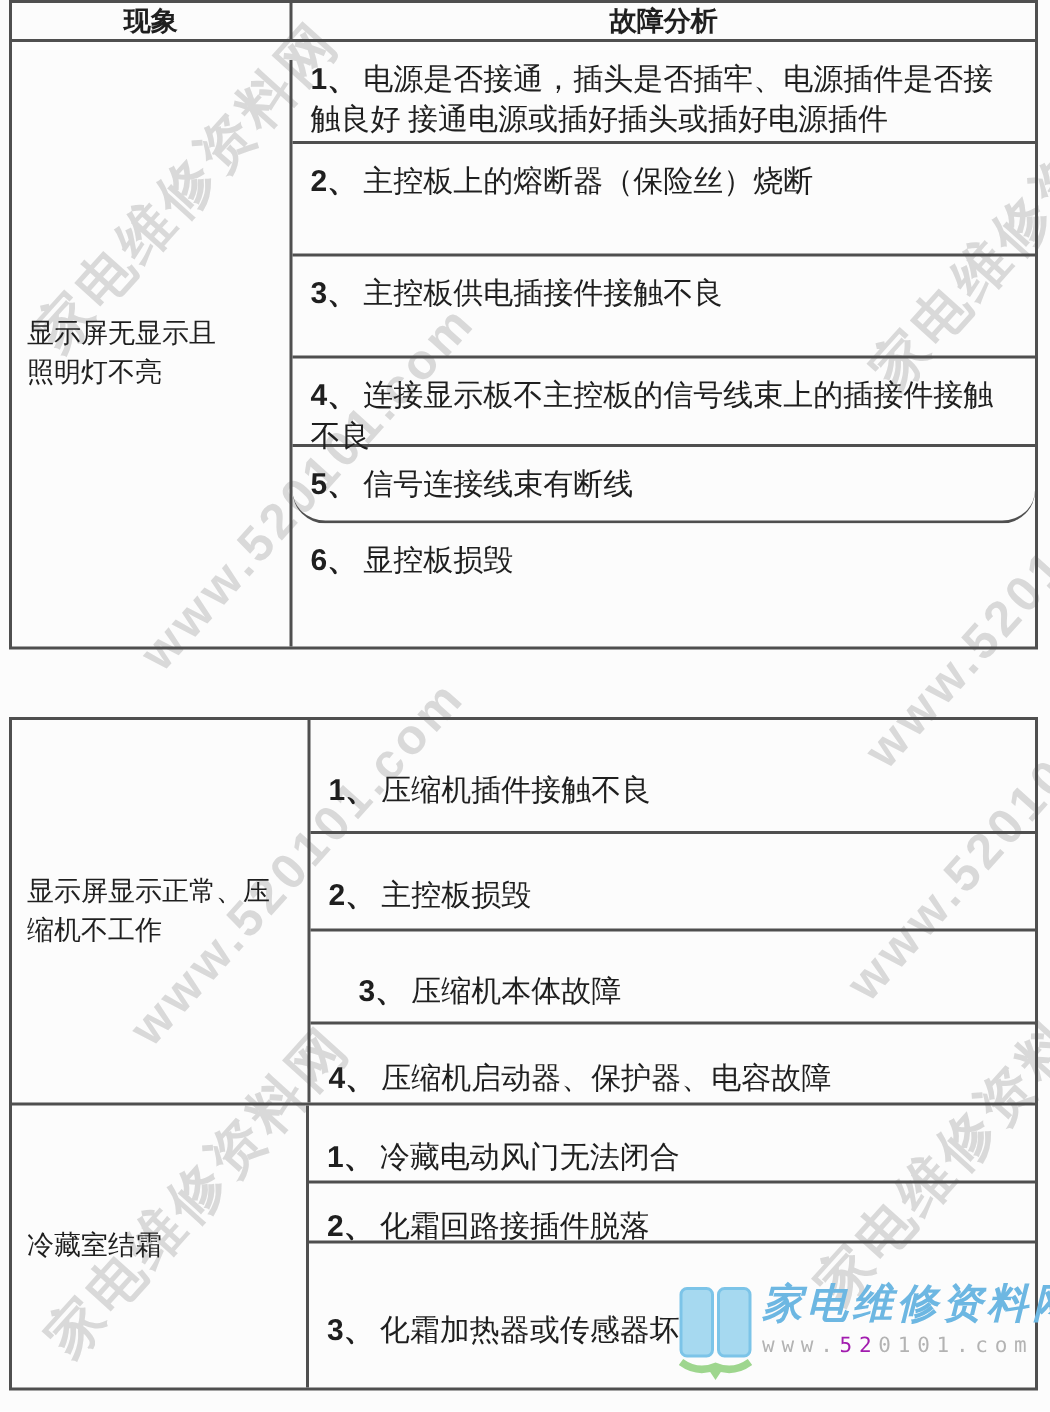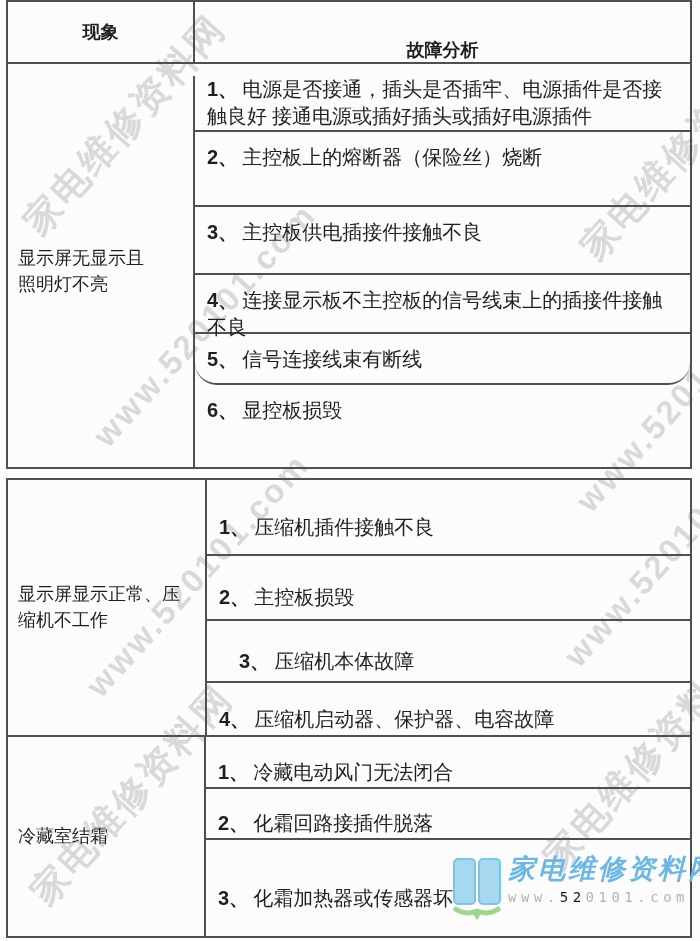--- a/index.html
+++ b/index.html
@@ -89,21 +89,21 @@
       <div class="wm wm-url" style="left: 688px; top: 390px; color: rgb(217, 217, 217);">www.520101.com</div>
       <div class="wm wm-url" style="left: 198px; top: 575px; color: rgb(217, 217, 217);">www.520101.com</div>
       <div class="wm wm-name" style="left: 132px; top: 795px; color: rgb(217, 217, 217);">家电维修资料网</div>
       <div class="wm wm-url" style="left: 676px; top: 545px; color: rgb(217, 217, 217);">www.520101.com</div>
       <div class="wm wm-name" style="left: 645px; top: 760px; color: rgb(217, 217, 217);">家电维修资料网</div>
     </div>
 
   <div class="ftable" id="table1" style="left:6px;top:0;width:686px;">
     <div class="hdr-row">
       <div class="hdr-cell c1" style="width:187px;">现象</div>
-      <div class="hdr-cell" style="flex:1;margin-top:36px;">故障分析</div>
+      <div class="hdr-cell" style="flex:1;">故障分析</div>
     </div>
     <div class="tbody">
         <div class="grp-row">
           <div class="ph-cell" style="width: 187px;">
             <span class="ph-text">显示屏无显示且照明灯不亮</span>
           </div>
           <div class="items-col">
             <div class="item-cell t1-item" style="height: 68px;"><span class="cellinner"><span class="num">1、</span><span>电源是否接通，插头是否插牢、电源插件是否接触良好 接通电源或插好插头或插好电源插件</span></span></div>
             <div class="item-cell t1-item" style="height: 75px;"><span class="cellinner"><span class="num">2、</span><span>主控板上的熔断器（保险丝）烧断</span></span></div>
             <div class="item-cell t1-item" style="height: 68px;"><span class="cellinner"><span class="num">3、</span><span>主控板供电插接件接触不良</span></span></div>
@@ -137,37 +137,37 @@
           </div>
         </div>
         <div class="grp-row">
           <div class="ph-cell" style="width: 198px;">
             <span class="ph-text">冷藏室结霜</span>
           </div>
           <div class="items-col">
             <div class="item-cell t2-item" style="height: 52px;">
               <span class="cellinner"><span class="num">1、</span><span>冷藏电动风门无法闭合</span></span>
             </div>
-            <div class="item-cell t2-item" style="height: 51px;">
+            <div class="item-cell t2-item" style="height: 40px;">
               <span class="cellinner"><span class="num">2、</span><span>化霜回路接插件脱落</span></span>
             </div>
             <div class="item-cell t2-item last" style="height: 96px;">
               <span class="cellinner"><span class="num">3、</span><span>化霜加热器或传感器坏</span></span>
             </div>
           </div>
         </div>
       </div>
   </div>
 
   <div id="logo">
     <svg id="logo-book" width="50" height="66" viewBox="0 0 50 66">
       <rect x="2" y="3" width="21" height="45" rx="4" fill="#a6d9f0" stroke="#7cc4e8" stroke-width="2"></rect>
       <rect x="27" y="3" width="21" height="45" rx="4" fill="#a6d9f0" stroke="#7cc4e8" stroke-width="2"></rect>
       <path d="M2 52 Q13 60 25 55 Q37 60 48 52" stroke="#9ed68e" stroke-width="5" fill="none"></path>
       <path d="M19 55 L25 64 L31 55 Z" fill="#9ed68e"></path>
     </svg>
     <div id="logo-textcol">
       <div id="logo-title" style="color: rgb(109, 183, 226);">家电维修资料网</div>
-      <div id="logo-url" style="color: rgb(179, 179, 179);"><span>www.</span><span id="url-hi" style="color: #0f172a;">52</span><span>0101.com</span></div>
+      <div id="logo-url" style="color: rgb(179, 179, 179);"><span>www.</span><span id="url-hi" style="color: #a21caf;">52</span><span>0101.com</span></div>
     </div>
   </div>
 
 </div>
 
 </body></html>

